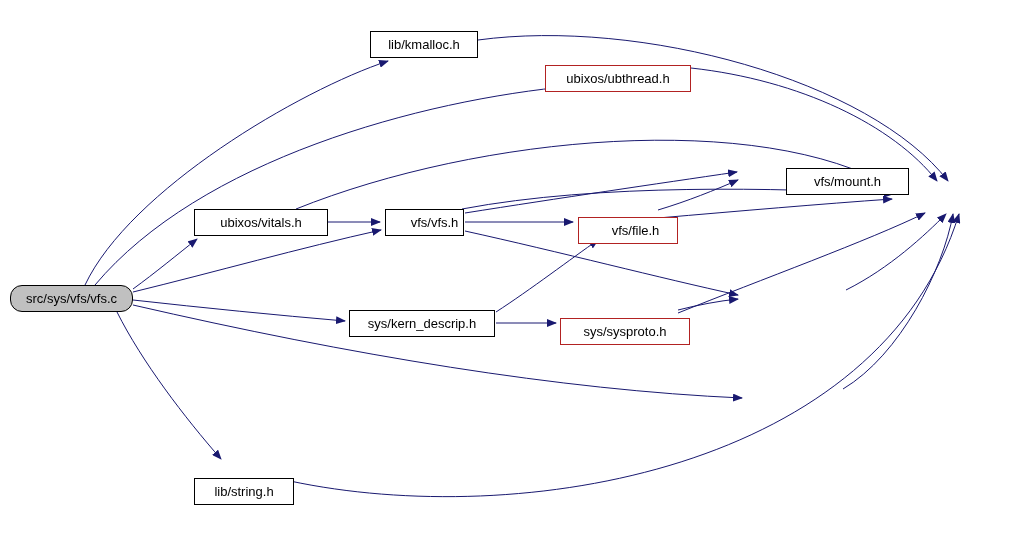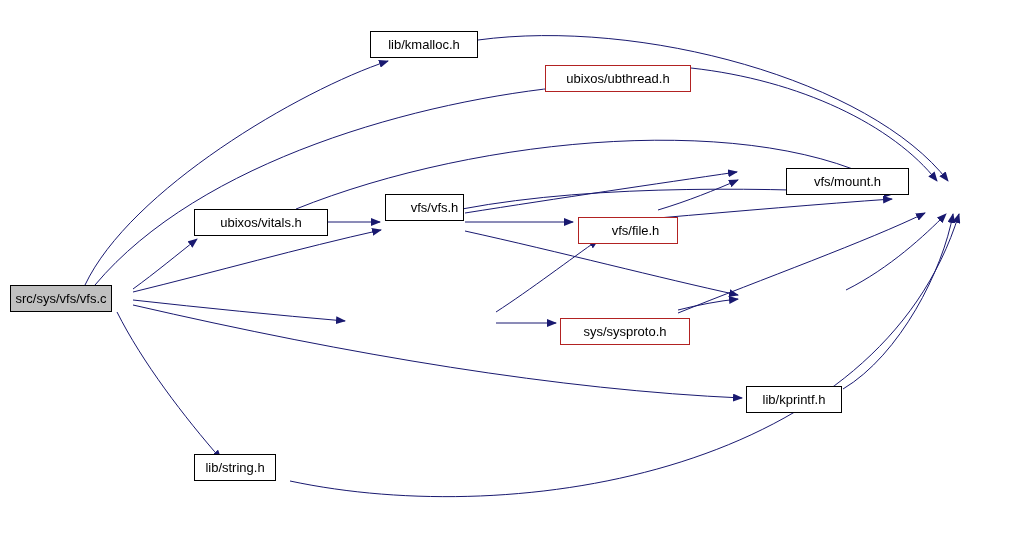--- a/index.html
+++ b/index.html
@@ -70,24 +70,24 @@
     <path class="edge" marker-end="url(#arrow)" d="M845,177 C863,179 882,181 899,184"></path>
     <path class="edge" marker-end="url(#arrow)" d="M496,323 L556,323"></path>
     <path class="edge" marker-end="url(#arrow)" d="M496,312 C530,290 572,258 598,240"></path>
     <path class="edge" marker-end="url(#arrow)" d="M678,313 C760,280 870,240 925,213"></path>
     <path class="edge" marker-end="url(#arrow)" d="M678,310 C698,305 718,301 738,299"></path>
     <path class="edge" marker-end="url(#arrow)" d="M846,290 C890,268 925,235 946,214"></path>
     <path class="edge" marker-end="url(#arrow)" d="M843,389 C900,355 943,270 953,214"></path>
     <path class="edge" marker-end="url(#arrow)" d="M290,481 C520,530 880,470 959,214"></path>
   </svg>
 
-  <div class="node root" style="left:10px;  top:285px; width:102px;">src/sys/vfs/vfs.c</div>
+  <div class="node root" style="left:10px;  top:285px; width:123px;border-radius:12px;">src/sys/vfs/vfs.c</div>
   <div class="node" style="left:370px; top:31px;  width:108px;">lib/kmalloc.h</div>
   <div class="node flagged" style="left:545px; top:57px;  width:146px;">ubixos/ubthread.h</div>
   <div class="node" style="left:742px; top:168px; width:123px;margin-left:44px;">vfs/mount.h</div>
   <div class="node" style="left:194px; top:209px; width:134px;">ubixos/vitals.h</div>
-  <div class="node" style="left:385px; top:194px; width:79px;padding-left:20px;">vfs/vfs.h</div>
+  <div class="node" style="left:385px; top:209px; width:79px;padding-left:20px;">vfs/vfs.h</div>
   <div class="node flagged" style="left:578px; top:209px; width:100px;padding-left:15px;">vfs/file.h</div>
+  <div class="node" style="left:349px; top:310px; width:146px;">sys/kern_descrip.h</div>
   <div class="node flagged" style="left:560px; top:310px; width:130px;">sys/sysproto.h</div>
-  <div class="node" style="left:746px; top:386px; width:96px;">lib/kprintf.h</div>
-  <div class="node" style="left:194px; top:454px; width:82px;">lib/string.h</div>
+  <div class="node" style="left:194px; top:478px; width:100px;">lib/string.h</div>
 
 </div>
 
 </body></html>

